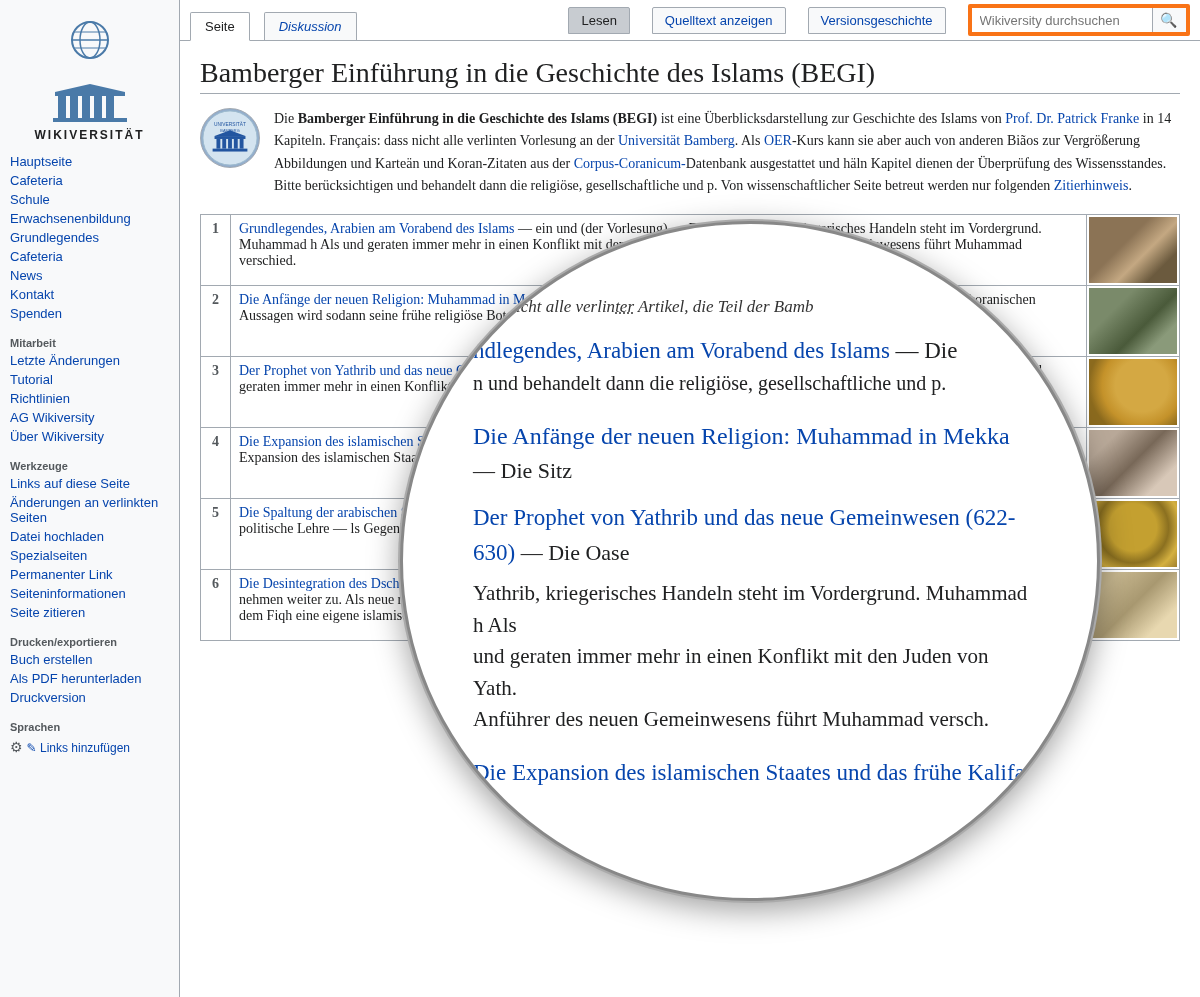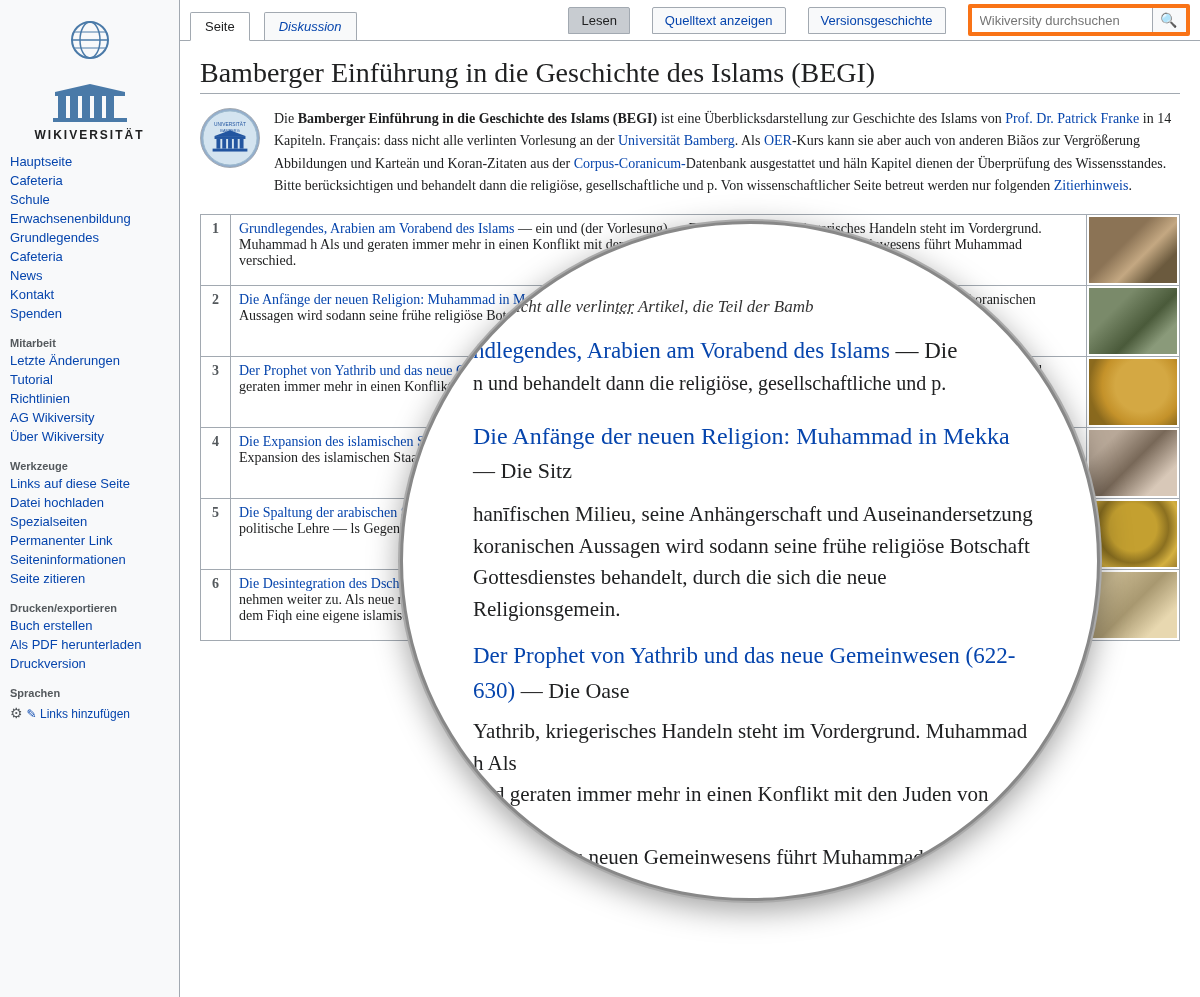--- a/index.html
+++ b/index.html
@@ -147,20 +147,21 @@
           <a href="#">Richtlinien</a>
           <a href="#">AG Wikiversity</a>
           <a href="#">Über Wikiversity</a>
         </nav>
     </div>
 
     <div class="sidebar-section">
       <div class="sidebar-section-title">Werkzeuge</div>
       <nav class="sidebar-nav" id="nav-werkzeuge">
           <a href="#">Links auf diese Seite</a>
+          <a href="#">Änderungen an verlinkten Seiten</a>
           <a href="#">Datei hochladen</a>
           <a href="#">Spezialseiten</a>
           <a href="#">Permanenter Link</a>
           <a href="#">Seiteninformationen</a>
           <a href="#">Seite zitieren</a>
         </nav>
     </div>
 
     <div class="sidebar-section">
       <div class="sidebar-section-title">Drucken/exportieren</div>
@@ -297,25 +298,20 @@
           <div class="mag-note" style="font-size:17px; font-style:italic; color:#333; margin-bottom:14px;">dass nicht alle verlin<span style="text-decoration:underline; text-decoration-style:dotted;">ter</span> Artikel, die Teil der Bamb</div>
           <div style="margin-bottom:12px;">
             <a href="#" style="color:#0645ad; font-size:23px; text-decoration:none;">ndlegendes, Arabien am Vorabend des Islams</a>
             <span style="font-size:23px; color:#202122;"> — Die</span>
             <div style="font-size:20px; color:#202122; ">n und behandelt dann die religiöse, gesellschaftliche und p.</div>
           </div>
           <div style="margin-bottom:12px; margin-top:20px;">
             <a href="#" style="color:#0645ad; font-size:24px; font-weight:normal; text-decoration:none;">Die Anfänge der neuen Religion: Muhammad in Mekka</a>
             <span style="font-size:22px; color:#202122;"> — Die Sitz</span>
           </div>
-          <div style="font-size:21px; color:#202122; line-height:1.5; margin-bottom:10px;">
-            hanīfischen Milieu, seine Anhängerschaft und Auseinandersetzung<br>
-            koranischen Aussagen wird sodann seine frühe religiöse Botschaft<br>
-            Gottesdienstes behandelt, durch die sich die neue Religionsgemein.
-          </div>
           <div style="margin-top:14px; margin-bottom:8px;">
             <a href="#" style="color:#0645ad; font-size:23px; text-decoration:none;">Der Prophet von Yathrib und das neue Gemeinwesen (622-630)</a>
             <span style="font-size:22px; color:#202122;"> — Die Oase</span>
           </div>
           <div style="font-size:21px; color:#202122; line-height:1.5; margin-bottom:20px;">
             Yathrib, kriegerisches Handeln steht im Vordergrund. Muhammad h Als<br>
             und geraten immer mehr in einen Konflikt mit den Juden von Yath.<br>
             Anführer des neuen Gemeinwesens führt Muhammad versch.
           </div>
           <div style="margin-top:10px;">

